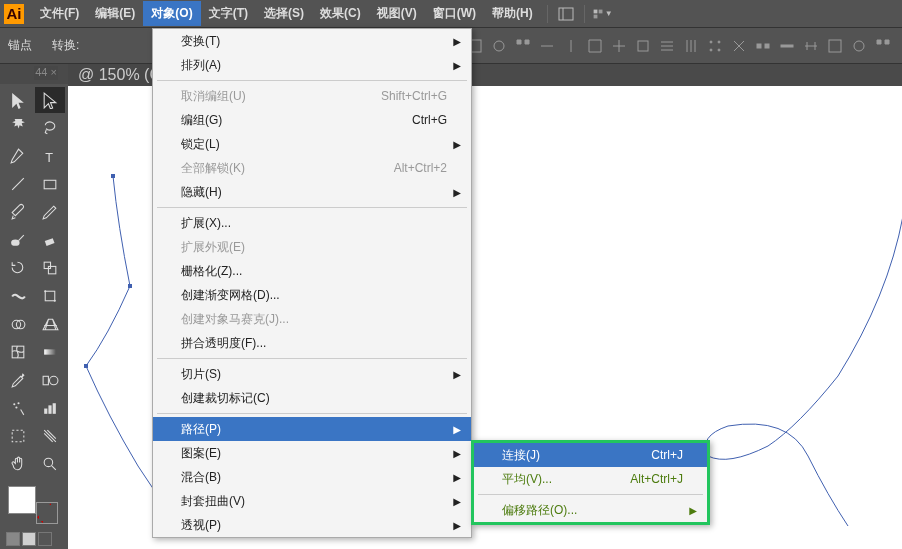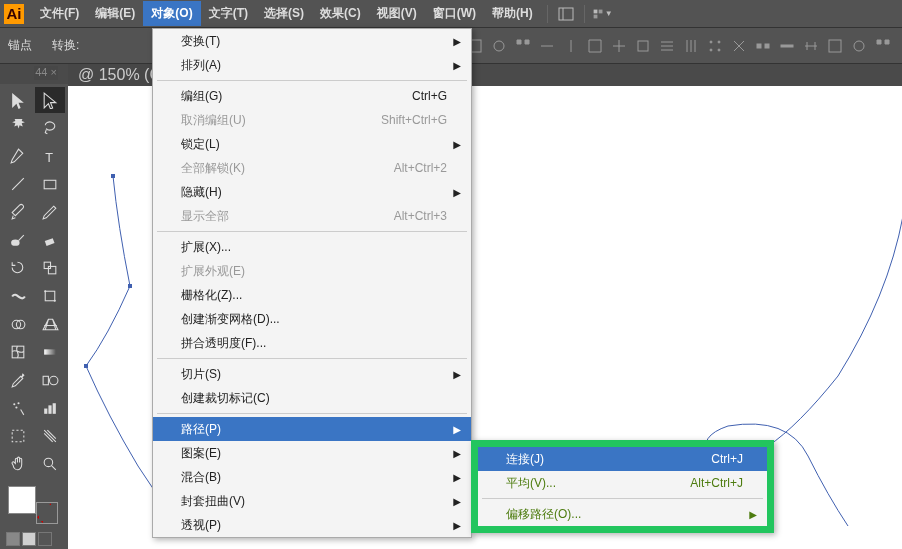--- a/index.html
+++ b/index.html
@@ -29,21 +29,21 @@
 .toolbar .cb .c{width:14px;height:14px;border:1px solid #777}
 .canvas{position:absolute;left:68px;top:86px;right:0;bottom:0;background:#fff;overflow:hidden}
 .canvas svg{position:absolute;left:0;top:0}
 .dropdown{position:absolute;left:152px;top:28px;width:320px;background:#f4f4f4;border:1px solid #aaa;box-shadow:2px 2px 6px rgba(0,0,0,.3);z-index:10}
 .dropdown .row{height:24px;display:flex;align-items:center;padding:0 24px 0 28px;color:#222;cursor:default;position:relative}
 .dropdown .row.dis{color:#999}
 .dropdown .row.hi{background:#3a75c4;color:#fff}
 .dropdown .row .sc{margin-left:auto}
 .dropdown .row .ar{position:absolute;right:10px;font-size:10px}
 .dropdown .sep{height:1px;background:#ccc;margin:3px 4px}
-.submenu{position:absolute;left:471px;top:440px;width:303px;background:#f4f4f4;border:7px solid #22c55e;box-shadow:2px 2px 6px rgba(0,0,0,.3);z-index:11}
+.submenu{position:absolute;left:471px;top:440px;width:239px;background:#f4f4f4;border:3px solid #22c55e;box-shadow:2px 2px 6px rgba(0,0,0,.3);z-index:11}
 .submenu .row{height:24px;display:flex;align-items:center;padding:0 24px 0 28px;color:#4d7c0f;cursor:default;position:relative}
 .submenu .row.hi{background:#3a75c4;color:#fff}
 .submenu .row .sc{margin-left:auto}
 .submenu .row .ar{position:absolute;right:10px;font-size:10px}
 .submenu .sep{height:1px;background:#ccc;margin:3px 4px}
 .tabhandle{position:absolute;left:34px;top:66px;width:24px;height:14px;background:#474747;color:#888;font-size:11px;text-align:center}
 </style>
 </head>
 <body>
 
@@ -376,56 +376,55 @@
 <div class="dropdown" id="dd">
     <div class="row">
       <span>变换(T)</span>
       <span class="ar">▶</span>
     </div>
     <div class="row">
       <span>排列(A)</span>
       <span class="ar">▶</span>
     </div>
     <div class="sep"></div>
-    <div class="row">
-      <span>编组(G)</span>
-      <span class="sc">Ctrl+G</span>
-    </div>
     <div class="row dis">
       <span>取消编组(U)</span>
       <span class="sc">Shift+Ctrl+G</span>
     </div>
     <div class="row">
+      <span>编组(G)</span>
+      <span class="sc">Ctrl+G</span>
+    </div>
+    <div class="row">
       <span>锁定(L)</span>
       <span class="ar">▶</span>
     </div>
     <div class="row dis">
       <span>全部解锁(K)</span>
       <span class="sc">Alt+Ctrl+2</span>
     </div>
     <div class="row">
       <span>隐藏(H)</span>
       <span class="ar">▶</span>
     </div>
-    <div class="row dis">
-      <span>显示全部</span>
-      <span class="sc">Alt+Ctrl+3</span>
-    </div>
     <div class="sep"></div>
     <div class="row">
       <span>扩展(X)...</span>
     </div>
     <div class="row dis">
       <span>扩展外观(E)</span>
     </div>
     <div class="row">
       <span>栅格化(Z)...</span>
     </div>
     <div class="row">
       <span>创建渐变网格(D)...</span>
+    </div>
+    <div class="row dis">
+      <span>创建对象马赛克(J)...</span>
     </div>
     <div class="row">
       <span>拼合透明度(F)...</span>
     </div>
     <div class="sep"></div>
     <div class="row">
       <span>切片(S)</span>
       <span class="ar">▶</span>
     </div>
     <div class="row">

